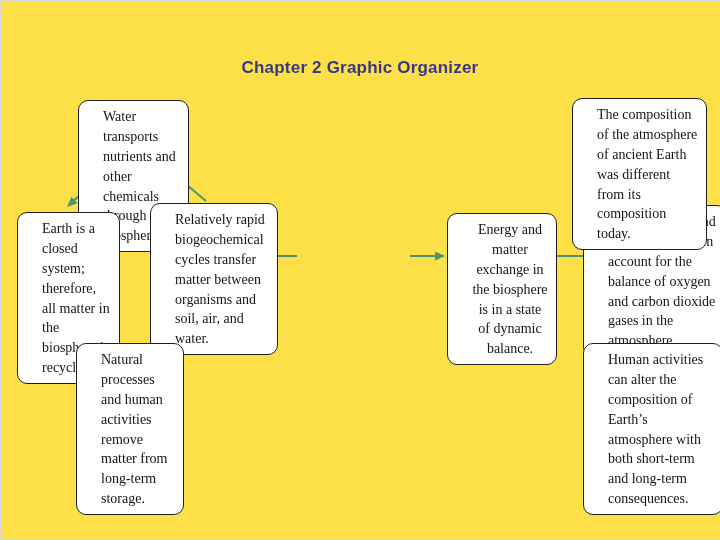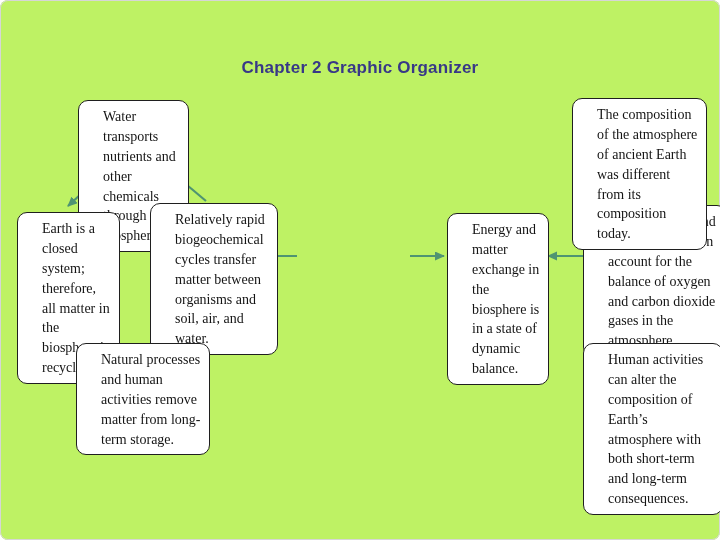--- a/index.html
+++ b/index.html
@@ -4,48 +4,47 @@
 <style>
   :root{
     --title-color:#383887;
     --arrow-color:#4f9472;
     --box-border:#1f1f1f;
     --text-color:#141414;
   }
   *{margin:0;padding:0;box-sizing:border-box;}
   html,body{width:720px;height:540px;background:#fff;overflow:hidden;}
   .slide{
-    position:relative;width:720px;height:540px;background:#bef264;
+    position:relative;width:720px;height:540px;background:#fde047;
     outline:1px solid #d6d6d6;outline-offset:-1px;
     font-family:"Liberation Serif", serif;
-    border-radius:8px;
   }
   .title{
     position:absolute;left:0;top:58px;width:720px;text-align:center;
     font-family:"Liberation Sans", sans-serif;
     font-weight:bold;font-size:17px;letter-spacing:.2px;
     color:var(--title-color);
   }
   .node{
     position:absolute;background:#fff;
     border:1.6px solid var(--box-border);
     border-radius:10px;
     padding:6px 8px 5px 24px;
     font-size:14px;line-height:1.42;
     color:var(--text-color);
     white-space:pre-line;
   }
   #water       {left:78px;  top:100px; width:111px; min-height:68px;}
   #earth       {left:17px;  top:212px; width:103px; min-height:83px;}
   #cycles      {left:150px; top:203px; width:128px; min-height:102px;}
   #ecosystem   {left:297px; top:205px; width:113px; min-height:98px;}
-  #energy      {left:447px; top:213px; width:102px;  min-height:87px;}
+  #energy      {left:447px; top:213px; width:110px;  min-height:87px;text-align:center;}
   #photo       {left:583px; top:205px; width:144px; min-height:108px;}
   #composition {left:572px; top:98px;  width:135px; min-height:74px;}
-  #natural     {left:76px;  top:343px; width:134px; min-height:67px;}
+  #natural     {left:76px;  top:343px; width:108px; min-height:67px;}
   #human       {left:583px; top:343px; width:140px; min-height:95px;}
   svg.connectors{position:absolute;left:0;top:0;width:720px;height:540px;pointer-events:none;}
   svg.connectors line{stroke:var(--arrow-color);stroke-width:2.2;}
 </style>
 </head>
 <body>
 
 <div class="slide">
 
   <div class="title">Chapter 2 Graphic Organizer</div>

